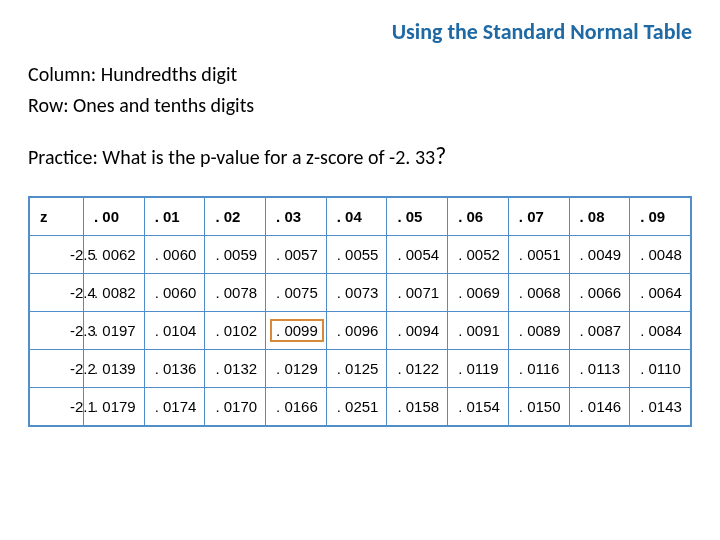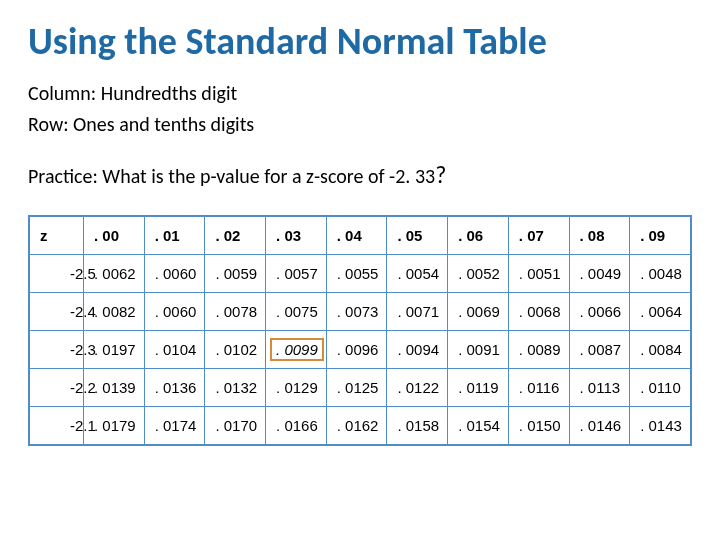--- a/index.html
+++ b/index.html
@@ -9,23 +9,23 @@
     background: #fff;
     font-family: Calibri, Arial, sans-serif;
     color: #000;
     overflow: hidden;
   }
   .slide {
     padding: 18px 28px 0 28px;
   }
   .title {
     color: #1f6aa5;
-    font-size: 38px;
+    font-size: 22px;
     font-weight: 700;
-    text-align: left;
+    text-align: right;
     margin-bottom: 16px;
   }
   .body-text {
     font-size: 20px;
     line-height: 1.35;
     margin-bottom: 4px;
   }
   .practice {
     font-size: 20px;
     margin-top: 22px;
@@ -57,21 +57,20 @@
     padding-left: 40px;
   }
   .cell-inner {
     display: inline-block;
     position: relative;
   }
   .highlight .cell-inner {
     border: 2px solid #d78b3a;
     padding: 1px 4px;
     margin: -3px -6px;
-    font-style: italic;
   }
 </style>
 </head>
 <body>
 
 <div class="slide">
   <h1 class="title">Using the Standard Normal Table</h1>
 
   <p class="body-text">Column: Hundredths digit</p>
   <p class="body-text">Row: Ones and tenths digits</p>
@@ -149,21 +148,21 @@
             <td><span class="cell-inner">. 0116</span></td>
             <td><span class="cell-inner">. 0113</span></td>
             <td><span class="cell-inner">. 0110</span></td>
           </tr>
           <tr>
             <td class="zcol">-2.1</td>
             <td><span class="cell-inner">. 0179</span></td>
             <td><span class="cell-inner">. 0174</span></td>
             <td><span class="cell-inner">. 0170</span></td>
             <td><span class="cell-inner">. 0166</span></td>
-            <td><span class="cell-inner">. 0162</span></td>
+            <td><span class="cell-inner">. 0251</span></td>
             <td><span class="cell-inner">. 0158</span></td>
             <td><span class="cell-inner">. 0154</span></td>
             <td><span class="cell-inner">. 0150</span></td>
             <td><span class="cell-inner">. 0146</span></td>
             <td><span class="cell-inner">. 0143</span></td>
           </tr>
         </tbody>
     </table>
   </div>
 </div>

